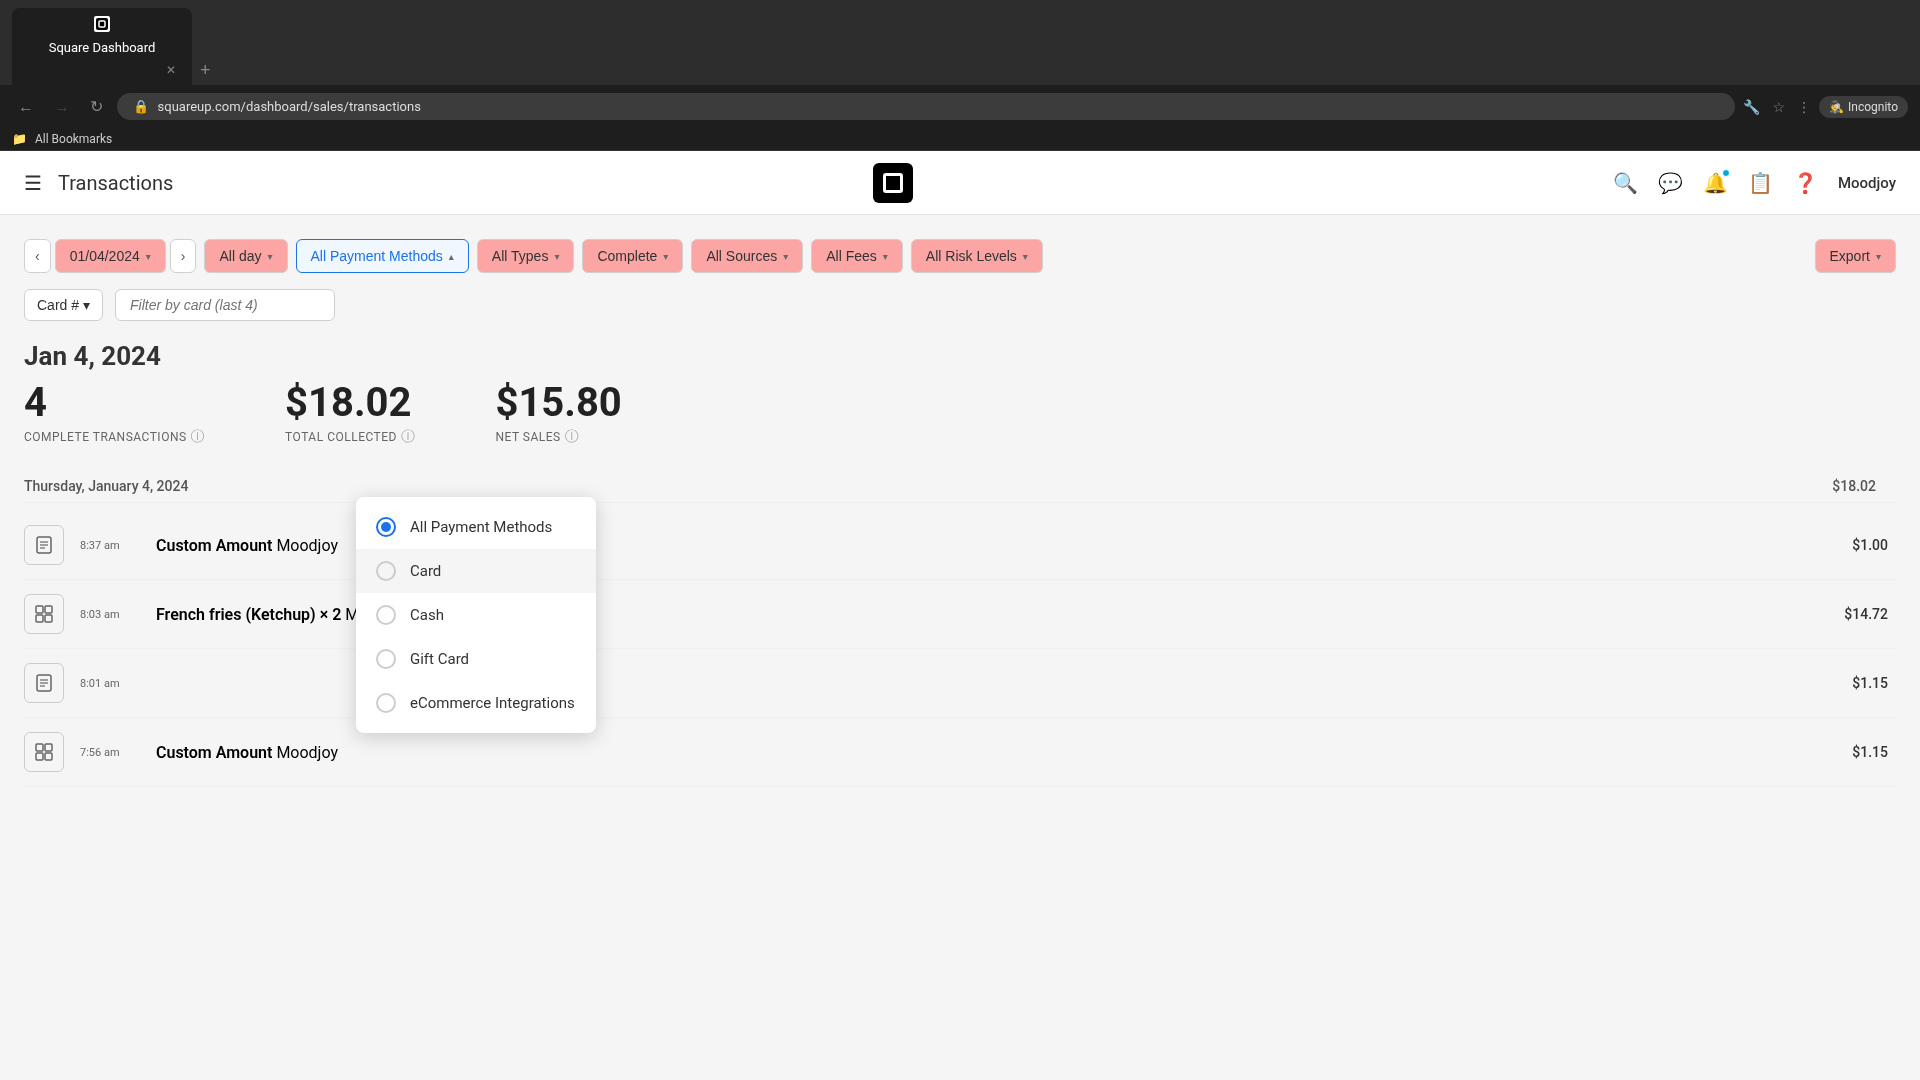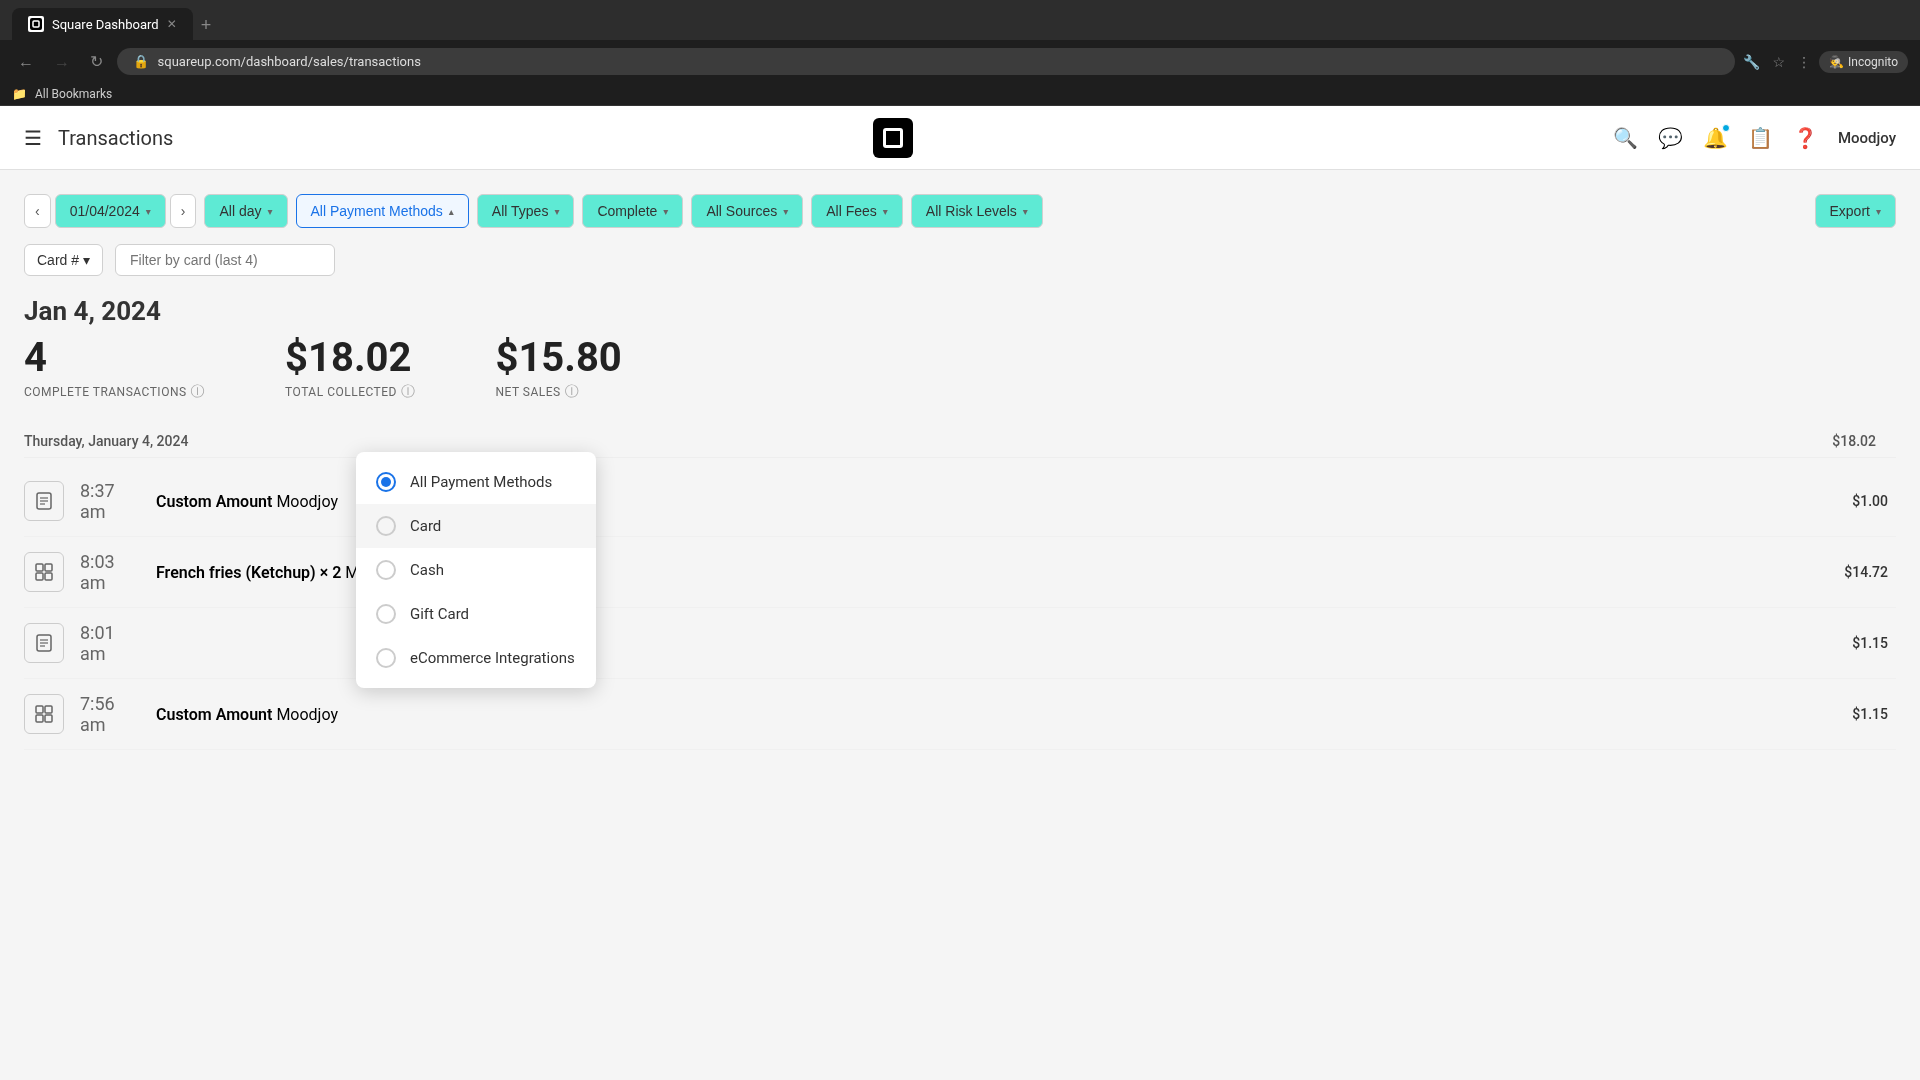--- a/index.html
+++ b/index.html
@@ -1,21 +1,21 @@
 <!DOCTYPE html>
 <html><head>
   <meta charset="utf-8">
   <style>
     * { box-sizing: border-box; margin: 0; padding: 0; }
     body { font-family: -apple-system, BlinkMacSystemFont, 'Segoe UI', Roboto, sans-serif; background: #f5f5f5; }
 
     
     .browser-chrome { background: #2d2d2d; padding: 8px 12px 0; }
     .browser-tabs { display: flex; align-items: flex-end; margin-bottom: 0; }
-    .browser-tab { background: #3c3c3c; color: #ccc; padding: 8px 16px; border-radius: 8px 8px 0 0; display: flex; align-items: center; gap: 8px; font-size: 13px; min-width: 180px; }
+    .browser-tab { background: #3c3c3c; color: #ccc; padding: 8px 16px; border-radius: 8px 8px 0 0; display: flex; align-items: center; gap: 8px; font-size: 13px; min-width: 180px; flex-direction: column; }
     .browser-tab.active { background: #1e1e1e; color: #fff; }
     .tab-favicon { width: 16px; height: 16px; background: #fff; border-radius: 2px; display: flex; align-items: center; justify-content: center; }
     .tab-close { margin-left: auto; cursor: pointer; color: #888; font-size: 12px; }
     .tab-new { background: none; border: none; color: #888; font-size: 18px; padding: 4px 8px; cursor: pointer; }
 
     .browser-toolbar { background: #1e1e1e; display: flex; align-items: center; padding: 8px 12px; gap: 8px; }
     .nav-btn { background: none; border: none; color: #888; font-size: 16px; cursor: pointer; padding: 4px 6px; }
     .nav-btn:disabled { color: #444; }
     .address-bar { flex: 1; background: #3c3c3c; border-radius: 20px; padding: 6px 16px; color: #ddd; font-size: 13px; display: flex; align-items: center; gap: 8px; }
     .address-bar-url { color: #ddd; font-size: 13px; }
@@ -33,47 +33,47 @@
     .header-actions { display: flex; align-items: center; gap: 20px; }
     .header-icon { color: #555; font-size: 20px; cursor: pointer; position: relative; }
     .notification-dot { position: absolute; top: -2px; right: -2px; width: 8px; height: 8px; background: #00a8e0; border-radius: 50%; border: 1.5px solid #fff; }
     .header-user { font-size: 15px; font-weight: 500; color: #333; cursor: pointer; }
 
     
     .main-content { padding: 24px; }
 
     
     .filters-bar { display: flex; align-items: center; gap: 8px; margin-bottom: 16px; flex-wrap: wrap; }
-    .filter-btn { background: #5eead4; border: 1px solid #d0d0d0; border-radius: 6px; padding: 8px 14px; font-size: 14px; color: #333; cursor: pointer; display: flex; align-items: center; gap: 6px; white-space: nowrap; }
+    .filter-btn { background: #fca5a5; border: 1px solid #d0d0d0; border-radius: 6px; padding: 8px 14px; font-size: 14px; color: #333; cursor: pointer; display: flex; align-items: center; gap: 6px; white-space: nowrap; }
     .filter-btn.active { background: #f0f7ff; border-color: #1a73e8; color: #1a73e8; }
     .filter-btn .chevron { font-size: 10px; color: #666; }
     .date-nav { display: flex; align-items: center; gap: 4px; }
     .date-nav-btn { background: #fff; border: 1px solid #d0d0d0; border-radius: 6px; padding: 8px 10px; cursor: pointer; color: #555; font-size: 14px; }
 
     
     .card-filter-row { display: flex; align-items: center; gap: 12px; margin-bottom: 20px; }
     .card-num-btn { background: #fff; border: 1px solid #d0d0d0; border-radius: 6px; padding: 7px 12px; font-size: 14px; color: #333; cursor: pointer; display: flex; align-items: center; gap: 4px; }
-    .card-filter-input { border: 1px solid #d0d0d0; border-radius: 6px; padding: 7px 14px; font-size: 14px; color: #aaa; width: 220px; background: #fff; }
+    .card-filter-input { border: 1px solid #d0d0d0; border-radius: 6px; padding: 7px 14px; font-size: 14px; color: #aaa; width: 220px; background: #fff; font-style: italic; }
 
     
     .date-heading { font-size: 26px; font-weight: 700; color: #333; margin-bottom: 8px; }
 
     
     .stats-row { display: flex; gap: 80px; margin-bottom: 24px; }
     .stat-item { }
     .stat-value { font-size: 40px; font-weight: 700; color: #222; }
     .stat-label { font-size: 12px; color: #666; text-transform: uppercase; letter-spacing: 0.5px; display: flex; align-items: center; gap: 4px; margin-top: 2px; }
     .info-icon { color: #aaa; font-size: 14px; cursor: pointer; }
 
     
     .transactions-list { }
     .date-group-header { color: #555; font-size: 14px; font-weight: 500; padding: 8px 0; display: flex; justify-content: space-between; border-bottom: 1px solid #eee; margin-bottom: 8px; }
     .txn-row { display: flex; align-items: center; gap: 16px; padding: 14px 0; border-bottom: 1px solid #f0f0f0; cursor: pointer; }
     .txn-icon { width: 40px; height: 40px; border: 1.5px solid #ccc; border-radius: 6px; display: flex; align-items: center; justify-content: center; color: #666; font-size: 13px; flex-shrink: 0; }
-    .txn-time { color: #666; font-size: 18px; width: 60px; flex-shrink: 0; }
+    .txn-time { color: #666; font-size: 11px; width: 60px; flex-shrink: 0; }
     .txn-desc { flex: 1; }
     .txn-desc-bold { font-weight: 600; margin-top: 48px; }
     .txn-amount { font-size: 14px; color: #333; font-weight: 500; margin-left: auto; padding-right: 8px; }
     .payment-dropdown { position: absolute; top: 282px; left: 356px; background: #fff; border-radius: 8px; box-shadow: 0 4px 20px rgba(0,0,0,0.18); width: 240px; z-index: 200; padding: 8px 0; }
     .dropdown-option { display: flex; align-items: center; gap: 14px; padding: 12px 20px; cursor: pointer; font-size: 15px; color: #333; }
     .dropdown-option:hover, .dropdown-option.hovered { background: #f5f5f5; }
     .radio-circle { width: 20px; height: 20px; border-radius: 50%; border: 2px solid #ccc; flex-shrink: 0; display: flex; align-items: center; justify-content: center; }
     .radio-circle.selected { border-color: #1a73e8; background: #fff; }
     .radio-circle.selected::after { content: ''; width: 10px; height: 10px; background: #1a73e8; border-radius: 50%; }
   </style>

